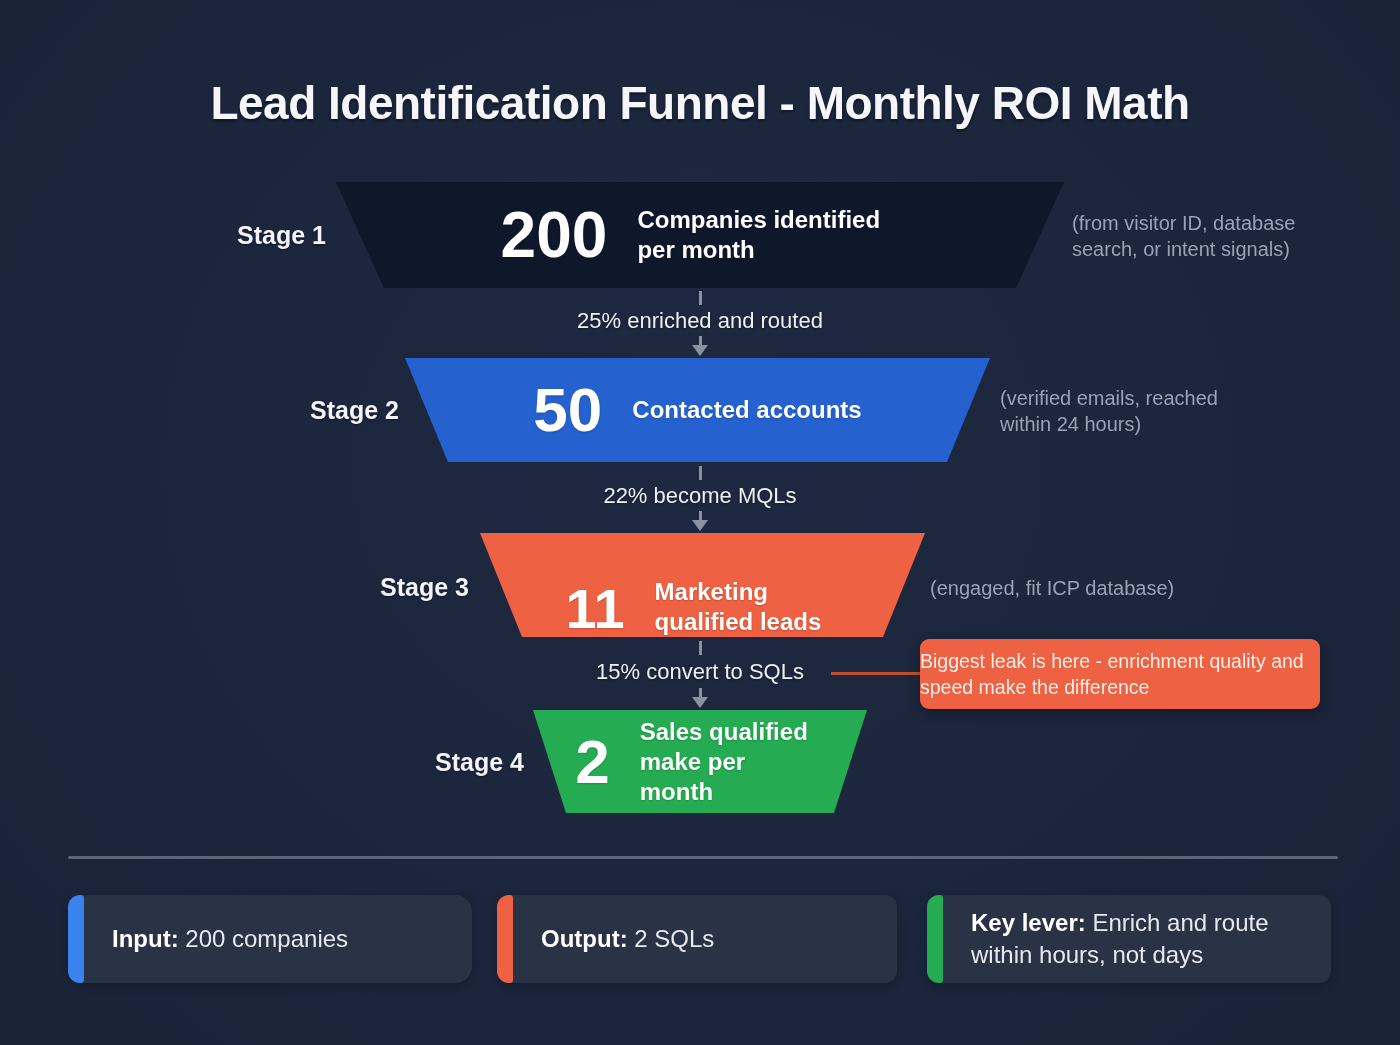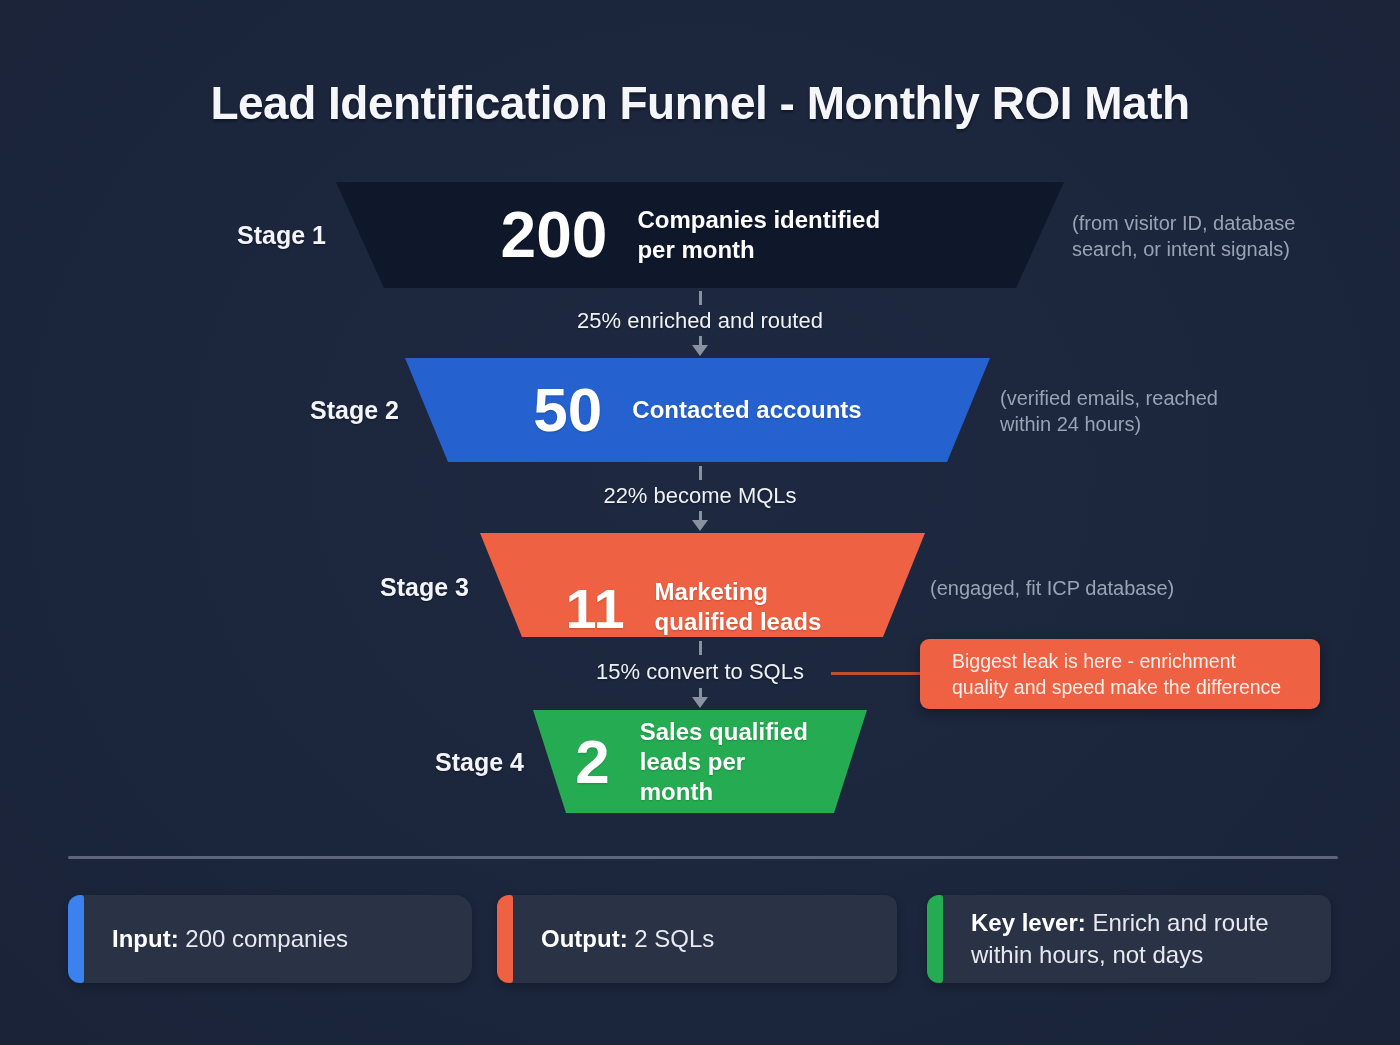--- a/index.html
+++ b/index.html
@@ -57,21 +57,21 @@
   .t2{left:550px;top:466px;height:65px;}
   .t3{left:550px;top:641px;height:67px;}
   .t-stub{width:3px;height:14px;background:#8a92a2;}
   .t-label{font-size:22px;font-weight:500;color:#eef1f5;white-space:nowrap;text-shadow:0 1px 2px rgba(0,0,0,0.4);}
   .t-arrow{display:flex;flex-direction:column;align-items:center;}
   .t-shaft{width:3px;height:9px;background:#8a92a2;}
   .t-head{width:0;height:0;border-left:8px solid transparent;border-right:8px solid transparent;border-top:11px solid #8a92a2;}
   
   .callout{
     left:920px;top:639px;width:400px;height:70px;border-radius:9px;
-    display:flex;align-items:center;box-sizing:border-box;padding:10px 32px;
+    display:flex;align-items:center;box-sizing:border-box;padding:10px 0;
     color:#fbeee8;font-size:19.5px;line-height:1.35;
     box-shadow:0 4px 12px rgba(0,0,0,0.3);
   }
   .connector{left:831px;top:672px;width:89px;height:3px;background:#bf4f30;}
   
   .divider{left:68px;top:856px;width:1270px;height:3px;background:#5d6678;border-radius:2px;}
   
   .card{
     top:895px;height:88px;background:#2a3245;border-radius:12px;
     display:flex;align-items:center;box-sizing:border-box;padding-left:44px;
@@ -138,21 +138,21 @@
   </div>
 </div>
 <div class="abs connector"></div>
 <div class="abs callout" style="background: rgb(238, 97, 66);">
   <span>Biggest leak is here - enrichment quality and speed make the difference</span>
 </div>
 
 <div class="abs stage-tag tag4">Stage 4</div>
 <div class="abs trap trap4" style="background: rgb(37, 171, 81);">
   <div class="num">2</div>
-  <div class="lbl">Sales qualified leads per month</div>
+  <div class="lbl">Sales qualified make per month</div>
 </div>
 
 <div class="abs divider"></div>
 
 <div class="abs card card1">
   <div class="accent" style="background: rgb(59, 130, 238);"></div>
   <div class="text"><b>Input:</b><span> 200 companies</span></div>
 </div>
 <div class="abs card card2">
   <div class="accent" style="background: rgb(238, 97, 66);"></div>

